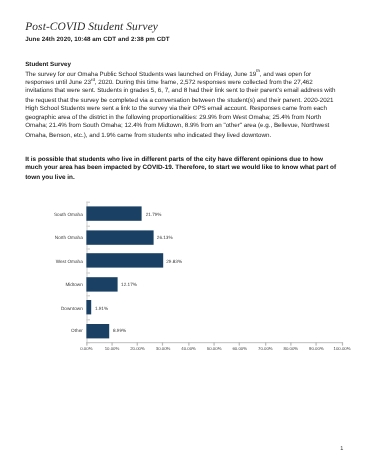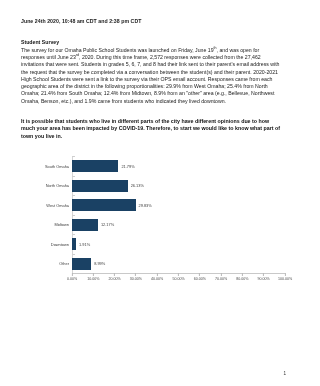--- a/index.html
+++ b/index.html
@@ -181,20 +181,21 @@
     font-size: 4.6px;
     line-height: 6px;
     color: #333;
   }
 </style>
 </head>
 <body>
 
 <div class="page">
 
+  <div class="doc-title">Post-COVID Student Survey</div>
   <div class="doc-subtitle">June 24th 2020, 10:48 am CDT and 2:38 pm CDT</div>
 
   <div class="section-heading">Student Survey</div>
   <p class="body-par">The survey for our Omaha Public School Students was launched on Friday, June 19<sup>th</sup>, and was open for responses until June 23<sup>rd</sup>, 2020. During this time frame, 2,572 responses were collected from the 27,462 invitations that were sent. Students in grades 5, 6, 7, and 8 had their link sent to their parent's email address with the request that the survey be completed via a conversation between the student(s) and their parent. 2020-2021 High School Students were sent a link to the survey via their OPS email account. Responses came from each geographic area of the district in the following proportionalities: 29.9% from West Omaha; 25.4% from North Omaha; 21.4% from South Omaha; 12.4% from Midtown, 8.9% from an "other" area (e.g., Bellevue, Northwest Omaha, Benson, etc.), and 1.9% came from students who indicated they lived downtown.</p>
 
   <p class="bold-par">It is possible that students who live in different parts of the city have different opinions due to how much your area has been impacted by COVID-19. Therefore, to start we would like to know what part of town you live in.</p>
 
   <div class="chart-wrap">
     <div class="y-axis-line"></div>
     <div class="grid-ticks-top">

